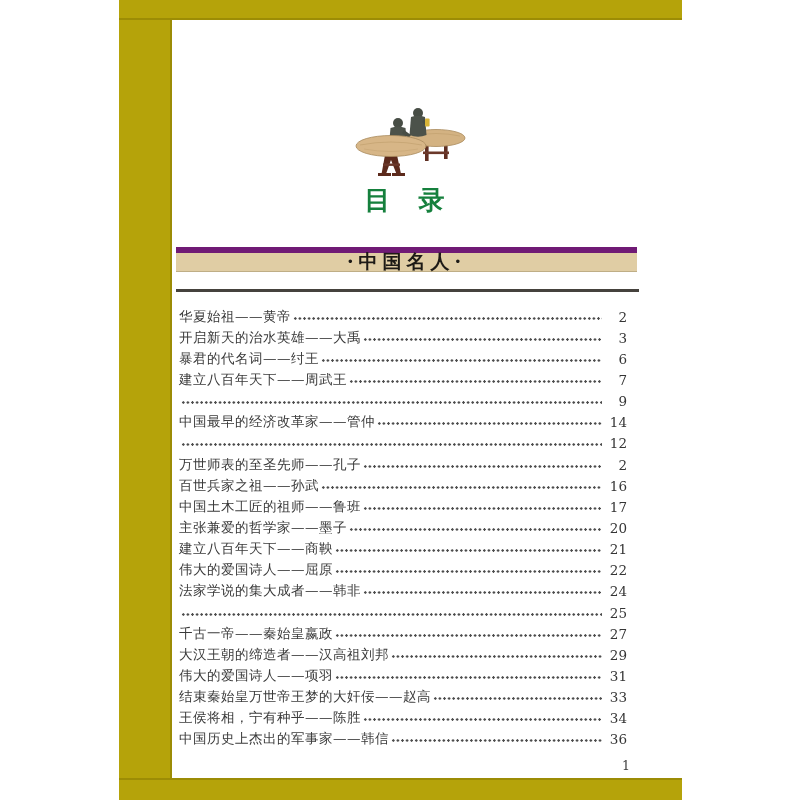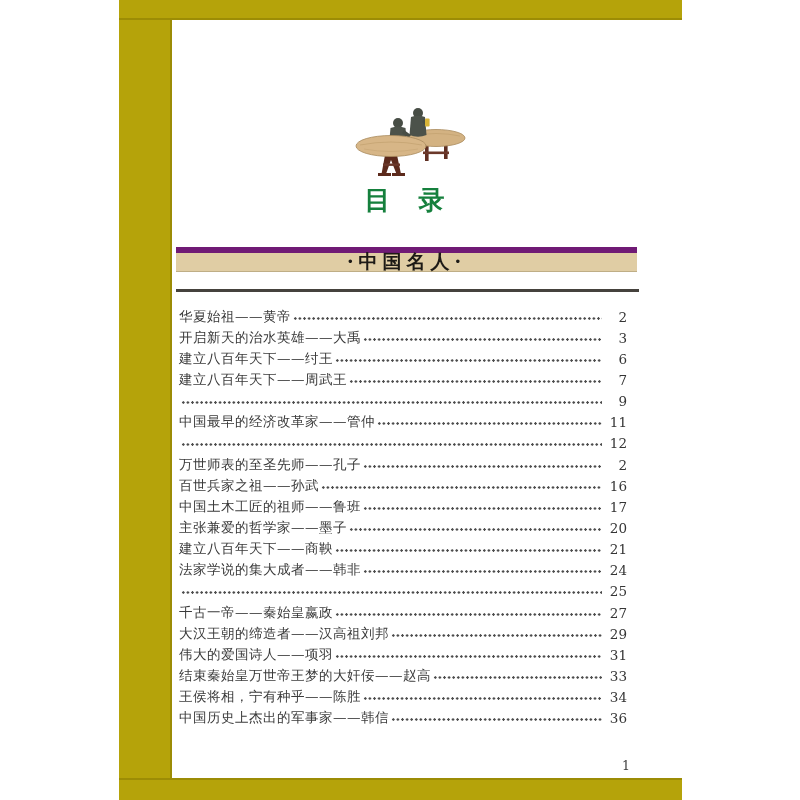--- a/index.html
+++ b/index.html
@@ -115,37 +115,37 @@
         <span class="t">华夏始祖——黄帝</span>
         <span class="leader"></span>
         <span class="p">2</span>
       </li>
     <li class="toc-row">
         <span class="t">开启新天的治水英雄——大禹</span>
         <span class="leader"></span>
         <span class="p">3</span>
       </li>
     <li class="toc-row">
-        <span class="t">建立八百年天下——纣王</span>
+        <span class="t">暴君的代名词——纣王</span>
         <span class="leader"></span>
         <span class="p">6</span>
       </li>
     <li class="toc-row">
         <span class="t">建立八百年天下——周武王</span>
         <span class="leader"></span>
         <span class="p">7</span>
       </li>
     <li class="toc-row">
         <span class="leader"></span>
         <span class="p">9</span>
       </li>
     <li class="toc-row">
         <span class="t">中国最早的经济改革家——管仲</span>
         <span class="leader"></span>
-        <span class="p">11</span>
+        <span class="p">14</span>
       </li>
     <li class="toc-row">
         <span class="leader"></span>
         <span class="p">12</span>
       </li>
     <li class="toc-row">
         <span class="t">万世师表的至圣先师——孔子</span>
         <span class="leader"></span>
         <span class="p">2</span>
       </li>
@@ -163,20 +163,25 @@
         <span class="t">主张兼爱的哲学家——墨子</span>
         <span class="leader"></span>
         <span class="p">20</span>
       </li>
     <li class="toc-row">
         <span class="t">建立八百年天下——商鞅</span>
         <span class="leader"></span>
         <span class="p">21</span>
       </li>
     <li class="toc-row">
+        <span class="t">伟大的爱国诗人——屈原</span>
+        <span class="leader"></span>
+        <span class="p">22</span>
+      </li>
+    <li class="toc-row">
         <span class="t">法家学说的集大成者——韩非</span>
         <span class="leader"></span>
         <span class="p">24</span>
       </li>
     <li class="toc-row">
         <span class="leader"></span>
         <span class="p">25</span>
       </li>
     <li class="toc-row">
         <span class="t">千古一帝——秦始皇嬴政</span>

